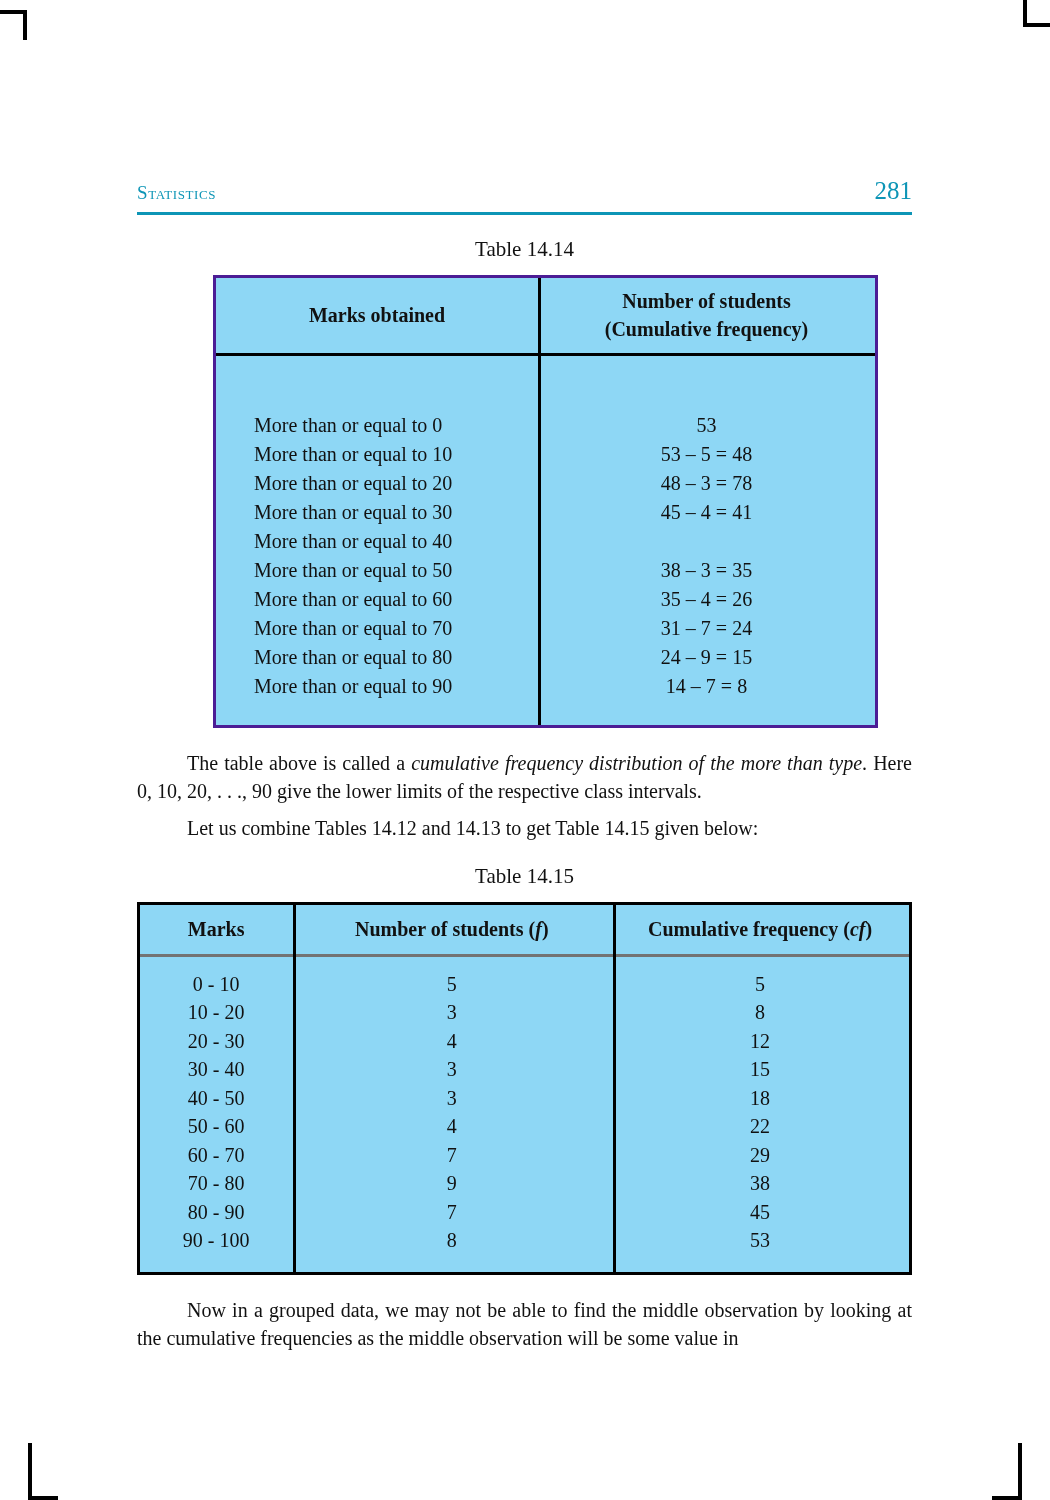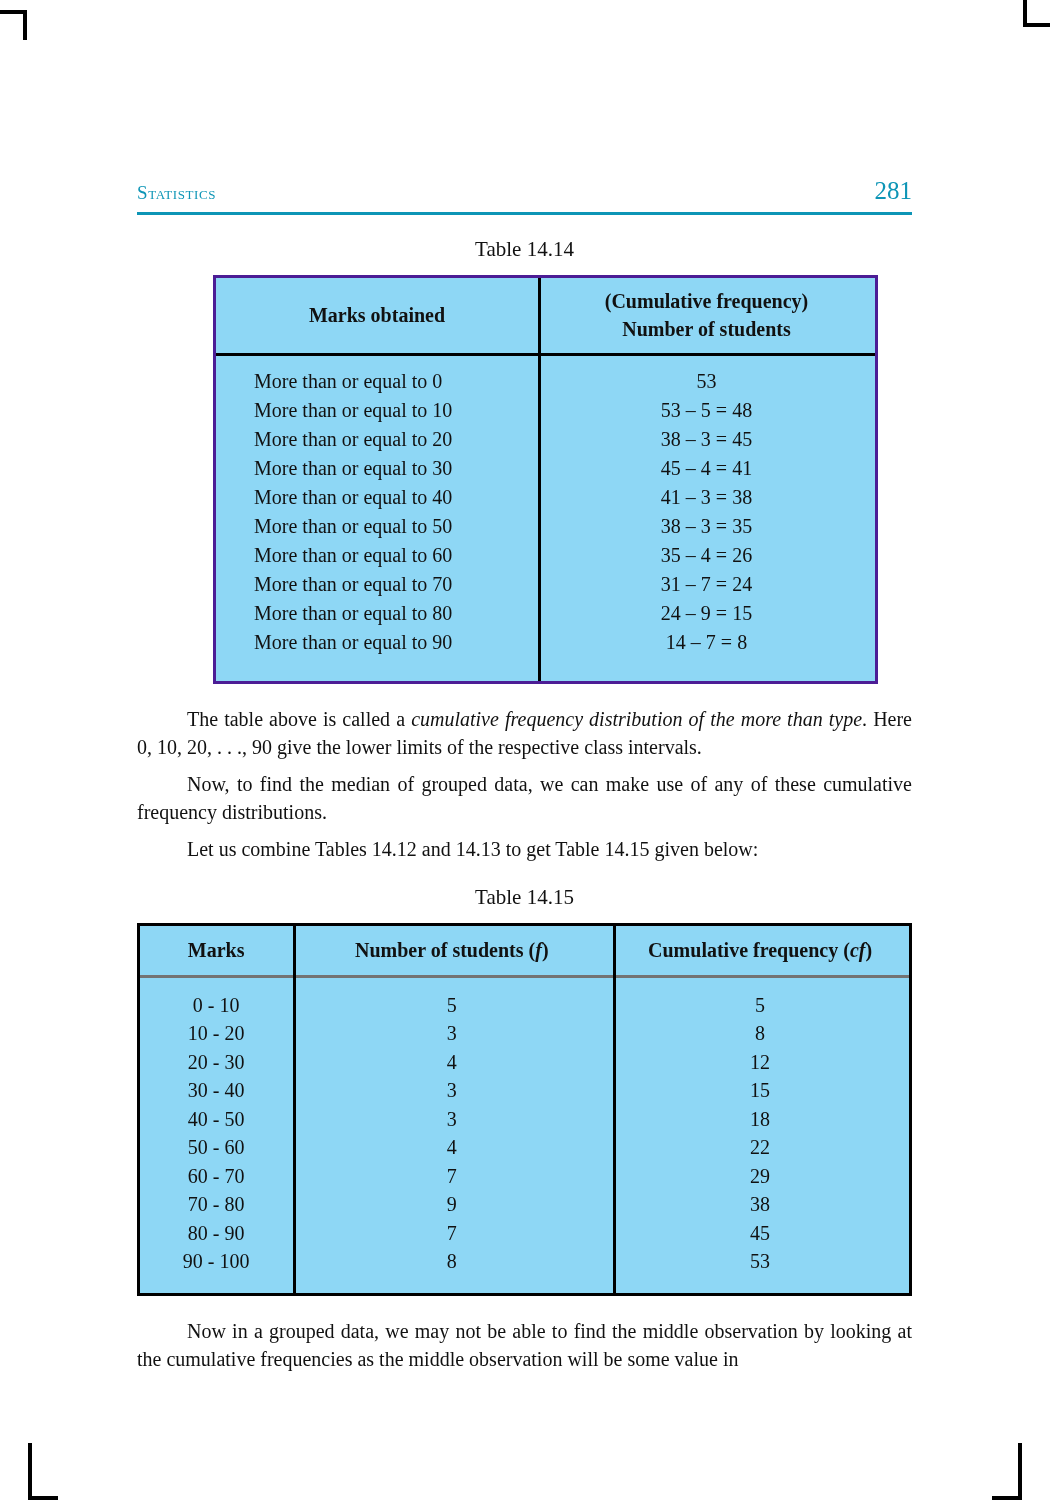--- a/index.html
+++ b/index.html
@@ -34,21 +34,21 @@
 
   .table-title{text-align:center;font-weight:normal;font-size:21px;margin-top:22px;}
 
   
   .t14{position:relative;margin-left:76px;margin-top:13px;width:665px;
        border:3px solid #4c1d95;background:var(--table-bg);}
   .t14 .vline{position:absolute;left:322px;top:0;bottom:0;width:3px;background:#000;}
   .t14-header{display:flex;border-bottom:3px solid #000;align-items:center;padding:9px 0 10px;}
   .t14-header .c1{width:322px;text-align:center;font-weight:bold;font-size:20px;}
   .t14-header .c2{width:337px;text-align:center;font-weight:bold;font-size:20px;line-height:1.4;}
-  .t14-body{padding:11px 0 24px;}
+  .t14-body{padding:11px 0 24px;margin-top:44px;}
   .t14-row{display:flex;height:29px;align-items:center;font-size:20px;}
   .t14-row .c1{width:322px;padding-left:38px;}
   .t14-row .c2{width:337px;text-align:center;}
 
   
   .para{width:775px;font-size:20px;line-height:28px;text-align:justify;text-indent:50px;margin-top:9px;}
   .para.first{margin-top:21px;}
   .italic{font-style:italic;}
 
   
@@ -84,44 +84,43 @@
     </div>
     <div class="rule"></div>
 
     <div class="table-title">Table 14.14</div>
 
     <div class="t14">
       <div class="vline"></div>
       <div class="t14-header">
         <div class="c1">Marks obtained</div>
         <div class="c2">
+          <div>Number of students</div>
           <div>(Cumulative frequency)</div>
-          <div>Number of students</div>
         </div>
       </div>
       <div class="t14-body">
         <div class="t14-row">
             <div class="c1">More than or equal to 0</div>
             <div class="c2">53</div>
           </div>
         <div class="t14-row">
             <div class="c1">More than or equal to 10</div>
             <div class="c2">53 – 5 = 48</div>
           </div>
         <div class="t14-row">
             <div class="c1">More than or equal to 20</div>
-            <div class="c2">38 – 3 = 45</div>
+            <div class="c2">48 – 3 = 78</div>
           </div>
         <div class="t14-row">
             <div class="c1">More than or equal to 30</div>
             <div class="c2">45 – 4 = 41</div>
           </div>
         <div class="t14-row">
             <div class="c1">More than or equal to 40</div>
-            <div class="c2">41 – 3 = 38</div>
           </div>
         <div class="t14-row">
             <div class="c1">More than or equal to 50</div>
             <div class="c2">38 – 3 = 35</div>
           </div>
         <div class="t14-row">
             <div class="c1">More than or equal to 60</div>
             <div class="c2">35 – 4 = 26</div>
           </div>
         <div class="t14-row">
@@ -134,21 +133,20 @@
           </div>
         <div class="t14-row">
             <div class="c1">More than or equal to 90</div>
             <div class="c2">14 – 7 =  8</div>
           </div>
       </div>
     </div>
 
     <p class="para first"><span>The table above is called a </span><span class="italic">cumulative frequency distribution of the more than type</span><span>. Here 0, 10, 20, . . ., 90 give the lower limits of the respective class intervals.</span></p>
 
-    <p class="para">Now, to find the median of grouped data, we can make use of any of these cumulative frequency distributions.</p>
 
     <p class="para">Let us combine Tables 14.12 and 14.13 to get Table 14.15 given below:</p>
 
     <div class="table-title">Table 14.15</div>
 
     <div class="t15">
       <div class="vline1"></div>
       <div class="vline2"></div>
       <div class="t15-header">
         <div class="c1">Marks</div>

